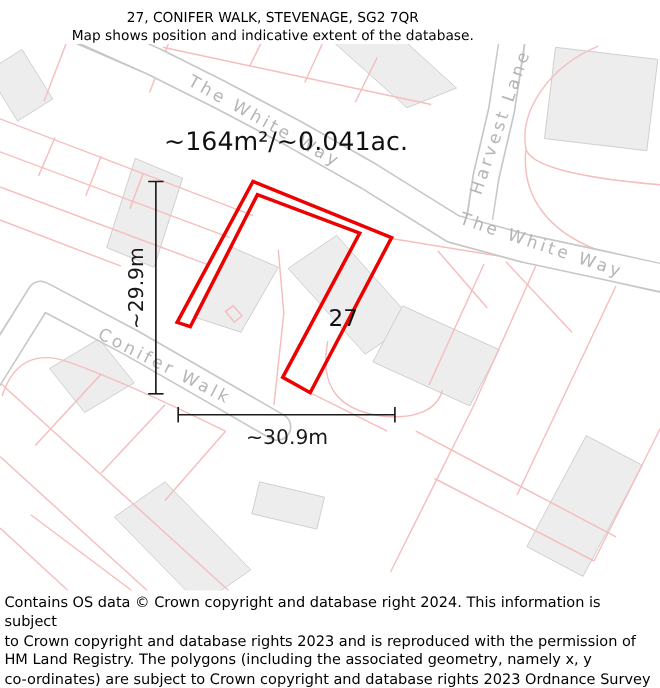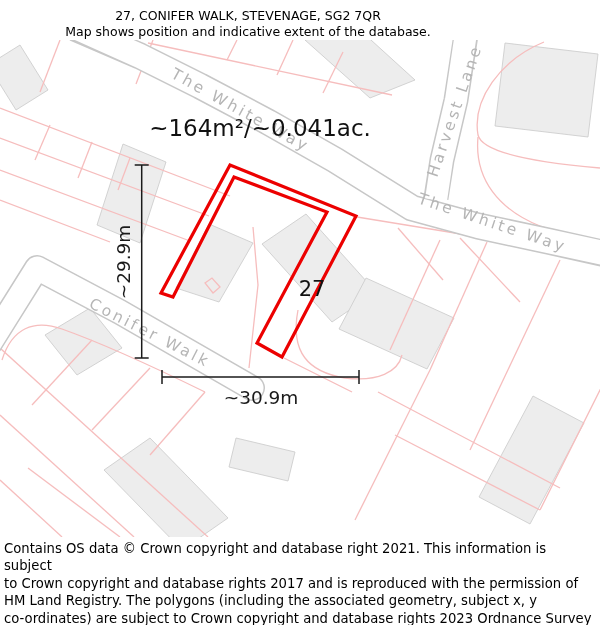--- a/index.html
+++ b/index.html
@@ -133,18 +133,18 @@
   </g>
 
   <text class="big-label" x="260" y="96" text-anchor="middle">~164m²/~0.041ac.</text>
   <text class="plot-label" x="312" y="256" text-anchor="middle">27</text>
   <text class="dim-label" transform="translate(130,222) rotate(-90)" text-anchor="middle">~29.9m</text>
   <text class="dim-label" x="261" y="364" text-anchor="middle">~30.9m</text>
 </svg>
 </div>
 
 <div class="footer">
-  <div>Contains OS data © Crown copyright and database right 2021. This information is subject</div>
-  <div>to Crown copyright and database rights 2017 and is reproduced with the permission of</div>
-  <div>HM Land Registry. The polygons (including the associated geometry, subject x, y</div>
+  <div>Contains OS data © Crown copyright and database right 2024. This information is subject</div>
+  <div>to Crown copyright and database rights 2023 and is reproduced with the permission of</div>
+  <div>HM Land Registry. The polygons (including the associated geometry, namely x, y</div>
   <div>co-ordinates) are subject to Crown copyright and database rights 2023 Ordnance Survey</div>
 
 </div>
 
 </body></html>

